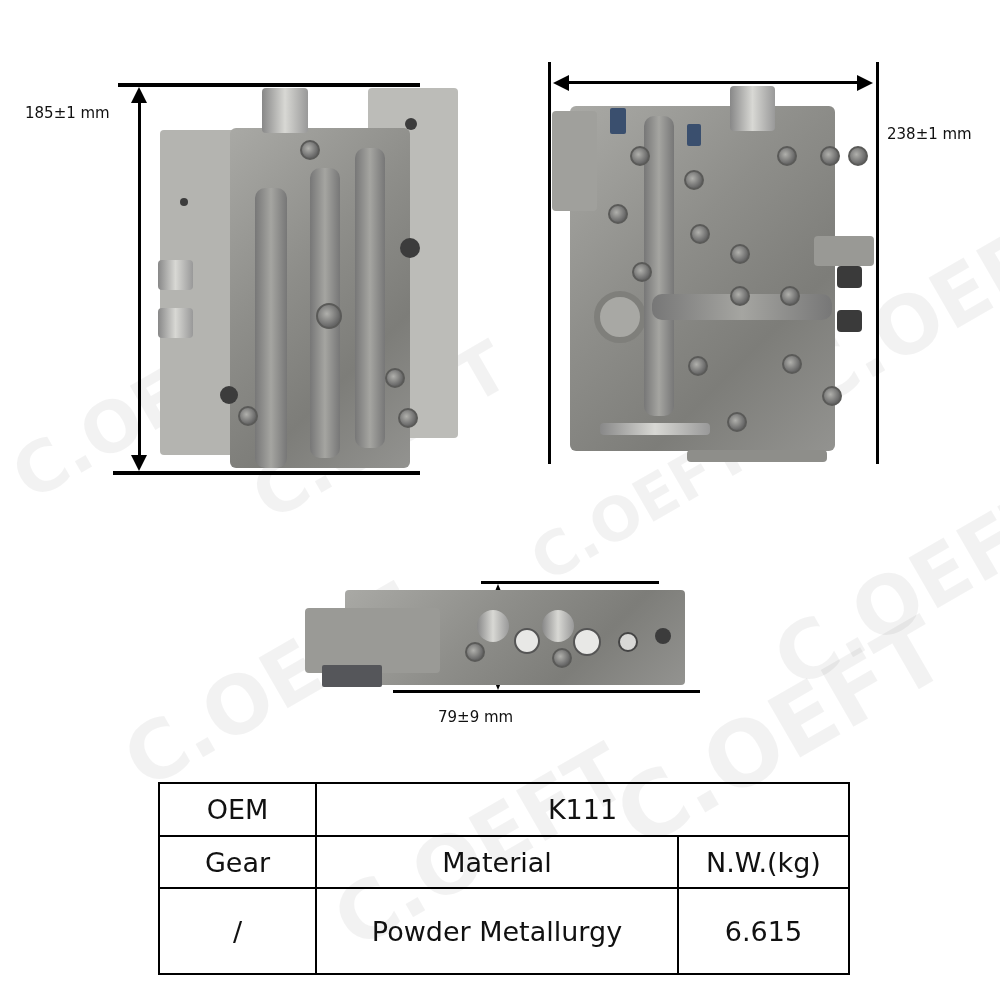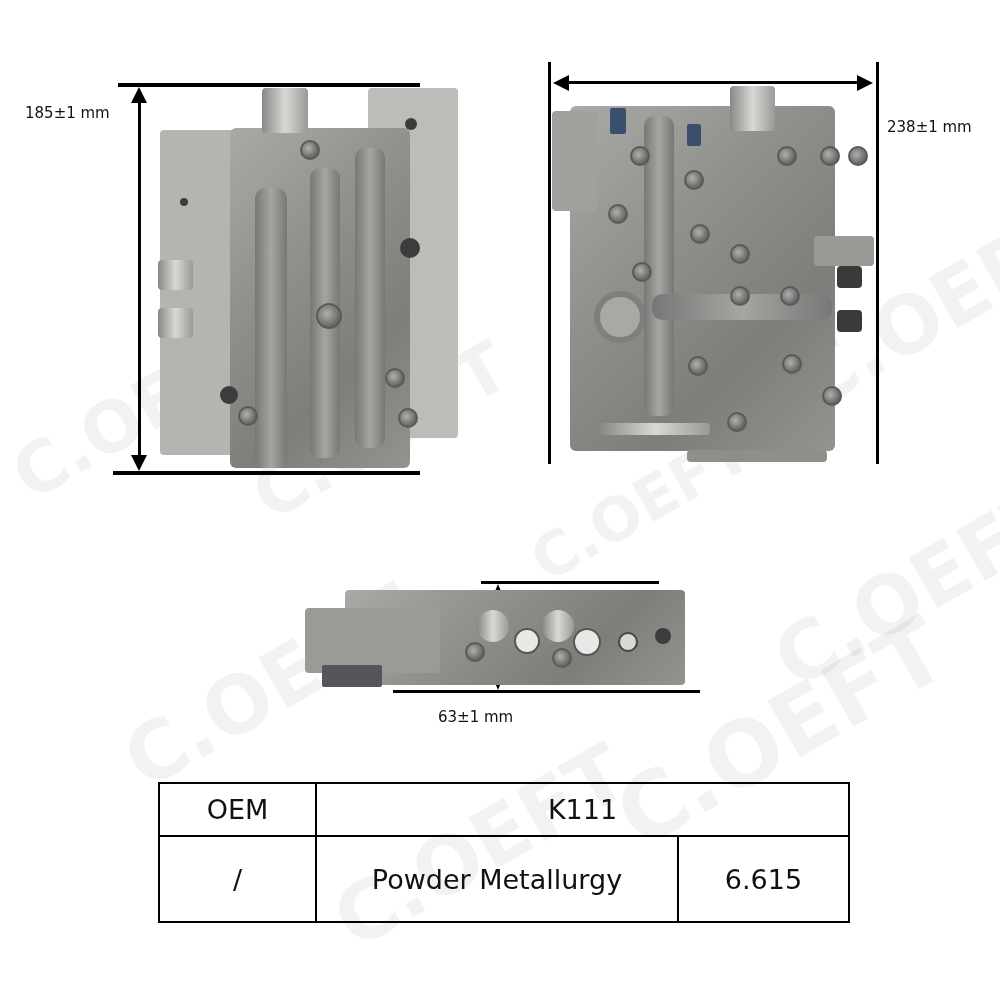--- a/index.html
+++ b/index.html
@@ -60,21 +60,21 @@
   <div class="bolt" style="left:235px;top:280px;"></div>
   <div class="bolt" style="left:88px;top:318px;"></div>
   <div class="bolt" style="left:248px;top:320px;"></div>
 </div>
 
 <div class="vline" style="left:548px;top:62px;height:402px;"></div>
 <div class="vline" style="left:876px;top:62px;height:402px;"></div>
 <div class="abs" style="left:565px;top:81px;width:296px;height:3px;background:#000;"></div>
 <div class="abs" style="left:553px;top:75px;width:0;height:0;border-top:8px solid transparent;border-bottom:8px solid transparent;border-right:16px solid #000;"></div>
 <div class="abs" style="left:857px;top:75px;width:0;height:0;border-top:8px solid transparent;border-bottom:8px solid transparent;border-left:16px solid #000;"></div>
-<div class="dim-label" style="left:887px;top:118px;">238±1 mm</div>
+<div class="dim-label" style="left:887px;top:125px;">238±1 mm</div>
 
 <div class="abs" style="left:552px;top:86px;width:325px;height:385px;">
   <div class="part" style="left:18px;top:20px;width:265px;height:345px;"></div>
   <div class="plate" style="left:0px;top:25px;width:45px;height:100px;background:#a0a09c;"></div>
   <div class="sol" style="left:178px;top:0px;width:45px;height:45px;"></div>
   <div class="blue" style="left:58px;top:22px;width:16px;height:26px;"></div>
   <div class="blue" style="left:135px;top:38px;width:14px;height:22px;"></div>
   <div class="plate" style="left:262px;top:150px;width:60px;height:30px;background:#999995;"></div>
   <div class="abs" style="left:285px;top:180px;width:25px;height:22px;background:#3a3a3a;border-radius:4px;"></div>
   <div class="abs" style="left:285px;top:224px;width:25px;height:22px;background:#3a3a3a;border-radius:4px;"></div>
@@ -98,21 +98,21 @@
   <div class="bolt" style="left:296px;top:60px;"></div>
   <div class="sol" style="left:48px;top:337px;width:110px;height:12px;"></div>
   <div class="plate" style="left:135px;top:364px;width:140px;height:12px;background:#8e8e8a;"></div>
 </div>
 
 <div class="hline" style="left:481px;top:581px;width:178px;height:3px;"></div>
 <div class="hline" style="left:393px;top:690px;width:307px;height:3px;"></div>
 <div class="vline" style="left:497px;top:595px;height:84px;width:2px;"></div>
 <div class="abs" style="left:493px;top:584px;width:0;height:0;border-left:5px solid transparent;border-right:5px solid transparent;border-bottom:12px solid #000;"></div>
 <div class="abs" style="left:493px;top:678px;width:0;height:0;border-left:5px solid transparent;border-right:5px solid transparent;border-top:12px solid #000;"></div>
-<div class="dim-label" style="left:438px;top:708px;">63±1 mm</div>
+<div class="dim-label" style="left:438px;top:708px;">79±9 mm</div>
 
 <div class="abs" style="left:300px;top:590px;width:402px;height:100px;">
   <div class="part" style="left:45px;top:0px;width:340px;height:95px;border-radius:4px;"></div>
   <div class="plate" style="left:5px;top:18px;width:135px;height:65px;background:#9a9a96;"></div>
   <div class="abs" style="left:22px;top:75px;width:60px;height:22px;background:#55565a;border-radius:2px;"></div>
   <div class="sol" style="left:177px;top:20px;width:32px;height:32px;border-radius:50%;"></div>
   <div class="sol" style="left:242px;top:20px;width:32px;height:32px;border-radius:50%;"></div>
   <div class="abs" style="left:214px;top:38px;width:22px;height:22px;border-radius:50%;background:#e8e8e6;border:2px solid #555;"></div>
   <div class="abs" style="left:273px;top:38px;width:24px;height:24px;border-radius:50%;background:#e8e8e6;border:2px solid #555;"></div>
   <div class="abs" style="left:318px;top:42px;width:16px;height:16px;border-radius:50%;background:#d8d8d6;border:2px solid #444;"></div>
@@ -125,19 +125,24 @@
   <colgroup>
     <col style="width:157px">
     <col style="width:362px">
     <col style="width:171px">
   </colgroup>
   <tbody>
       <tr style="height:53px;">
     <td>OEM</td>
     <td colspan="2">K111</td>
   </tr>
+  <tr style="height:52px;">
+    <td>Gear</td>
+    <td>Material</td>
+    <td>N.W.(kg)</td>
+  </tr>
   <tr style="height:86px;">
     <td>/</td>
     <td>Powder Metallurgy</td>
     <td>6.615</td>
   </tr>
 </tbody>
   </table>
 
 </body></html>

